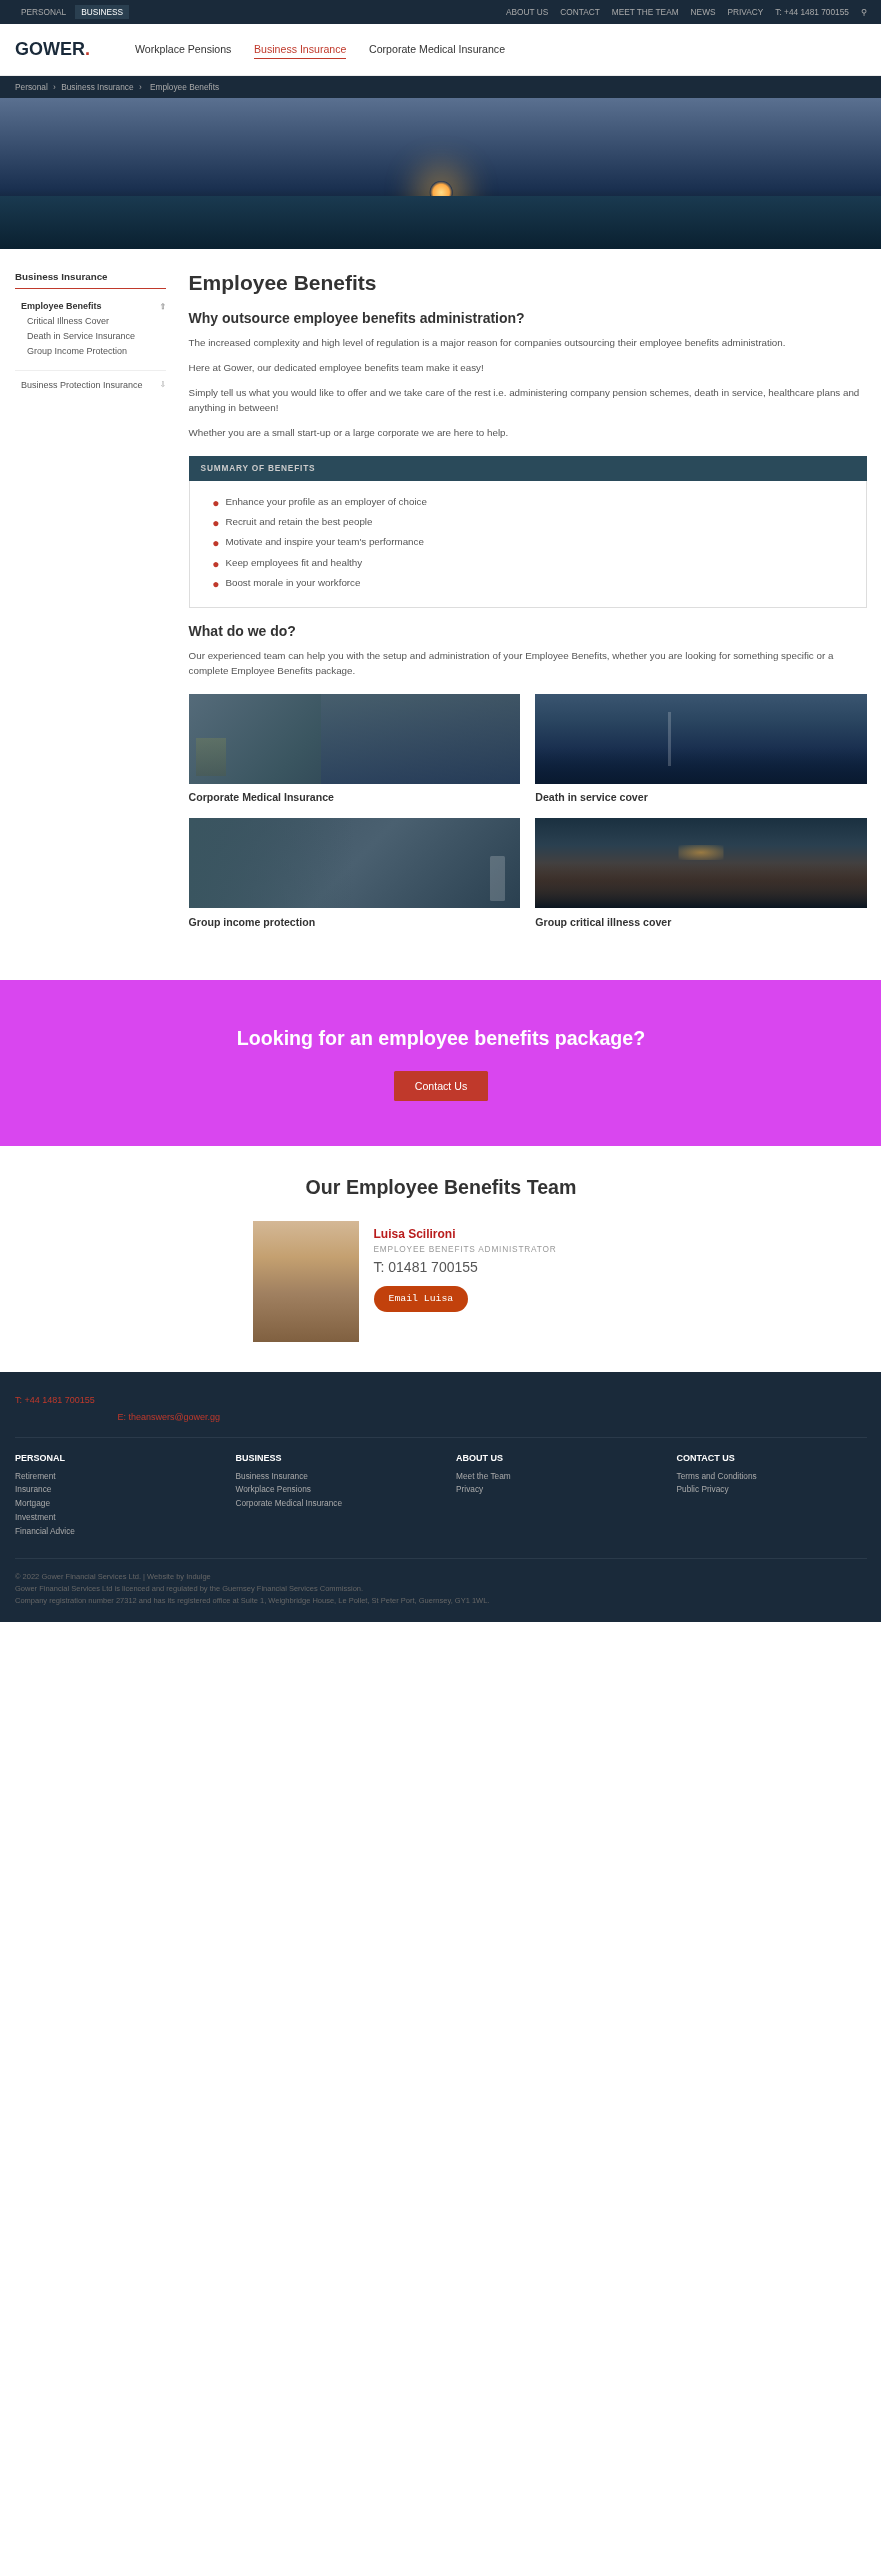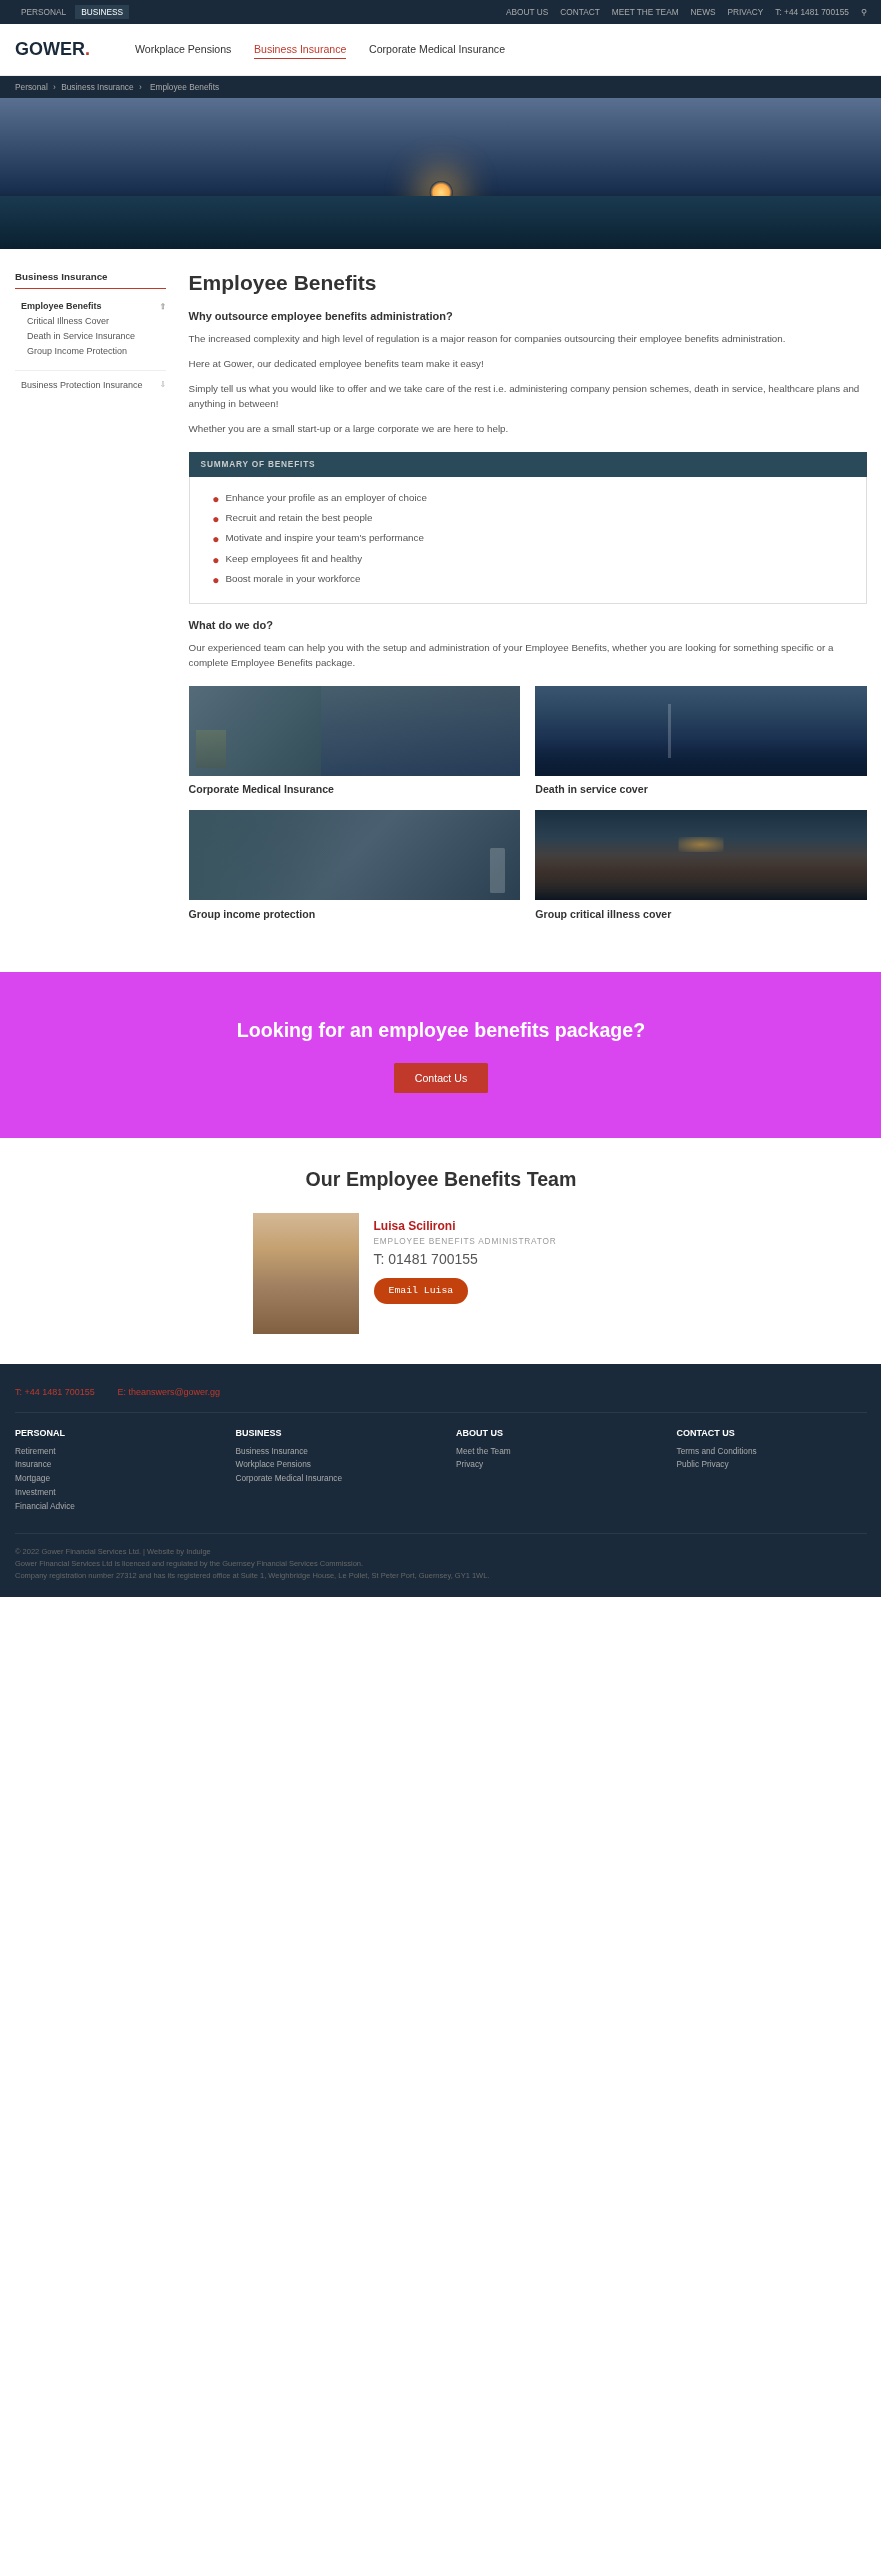--- a/index.html
+++ b/index.html
@@ -43,21 +43,21 @@
     .sidebar-item { font-size: 9px; padding: 3px 0 3px 6px; cursor: pointer; color: #555; display: flex; justify-content: space-between; align-items: center; }
     .sidebar-item.active { color: #333; font-weight: bold; }
     .sidebar-sub { font-size: 9px; padding: 2.3px 0 2.3px 12px; color: #555; cursor: pointer; display: block; text-decoration: none; }
     .chevron { font-size: 7.5px; color: #999; }
     .sidebar-divider { border: none; border-top: 0.8px solid #eee; margin: 6px 0; }
 
     
     .main { flex: 1; }
     .page-title { font-size: 21px; font-weight: bold; color: #333; margin-bottom: 12px; }
     .intro-text { font-size: 9.8px; line-height: 1.6; color: #555; margin-bottom: 15px; }
-    .section-heading { font-size: 11px; font-weight: bold; color: #333; margin-bottom: 9px; margin-top: 15px; }
+    .section-heading { font-size: 14px; font-weight: bold; color: #333; margin-bottom: 9px; margin-top: 15px; }
     .body-text { font-size: 9.8px; line-height: 1.6; color: #555; margin-bottom: 9px; }
 
     
     .summary-box { background: #1a2a3a; padding: 0; margin: 15px 0; }
     .summary-header { background: #2a4a5a; color: #ccc; font-size: 8.3px; font-weight: bold; padding: 7.5px 12px; letter-spacing: 0.8px; }
     .summary-body { background: #fff; padding: 12px 12px 12px 22.6px; border: 0.8px solid #ddd; border-top: none; }
     .summary-item { font-size: 9.8px; color: #555; padding: 3px 0; display: flex; align-items: flex-start; gap: 6px; }
     .summary-dot { color: #c0392b; font-size: 12px; line-height: 1.2; }
 
     
@@ -83,21 +83,21 @@
     .team-name { font-size: 12px; font-weight: bold; color: #b91c1c; margin-bottom: 3px; }
     .team-role { font-size: 8.3px; color: #999; letter-spacing: 0.8px; margin-bottom: 4.5px; text-transform: uppercase; }
     .team-phone { font-size: 14px; color: #555; margin-bottom: 10.6px; }
     .team-email-btn { background: #c2410c; color: #fff; border: none; padding: 7.5px 15px; font-size: 9.8px; cursor: pointer; border-radius: 13px; font-family: Liberation Mono, monospace; }
 
     
     .footer { background: #1a2a3a; color: #aaa; padding: 22.6px 15px 15px; }
     .footer-top { display: flex; gap: 30px; margin-bottom: 18px; }
     .footer-contact { display: flex; gap: 22.6px; margin-bottom: 15px; font-size: 9px; }
     .footer-contact .phone { color: #c0392b; }
-    .footer-contact .email { color: #c0392b; }
+    .footer-contact .email { color: #c0392b; margin-top: 17px; }
     .footer-divider { border: none; border-top: 0.8px solid #2a3a4a; margin: 7.5px 0 15px; }
     .footer-col { flex: 1; }
     .footer-col-title { color: #fff; font-size: 9px; font-weight: bold; margin-bottom: 7.5px; }
     .footer-link { display: block; color: #aaa; font-size: 8.3px; margin-bottom: 3.8px; text-decoration: none; cursor: pointer; }
     .footer-bottom { border-top: 0.8px solid #2a3a4a; padding-top: 12px; font-size: 7.5px; color: #666; line-height: 1.6; }
   </style>
 </head>
 <body>
 
 <div class="top-bar">

